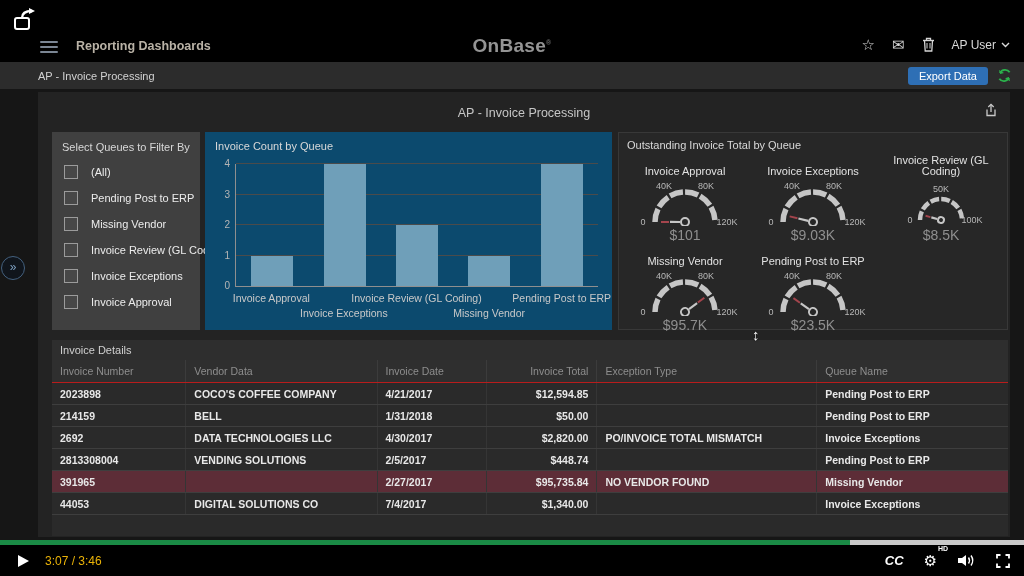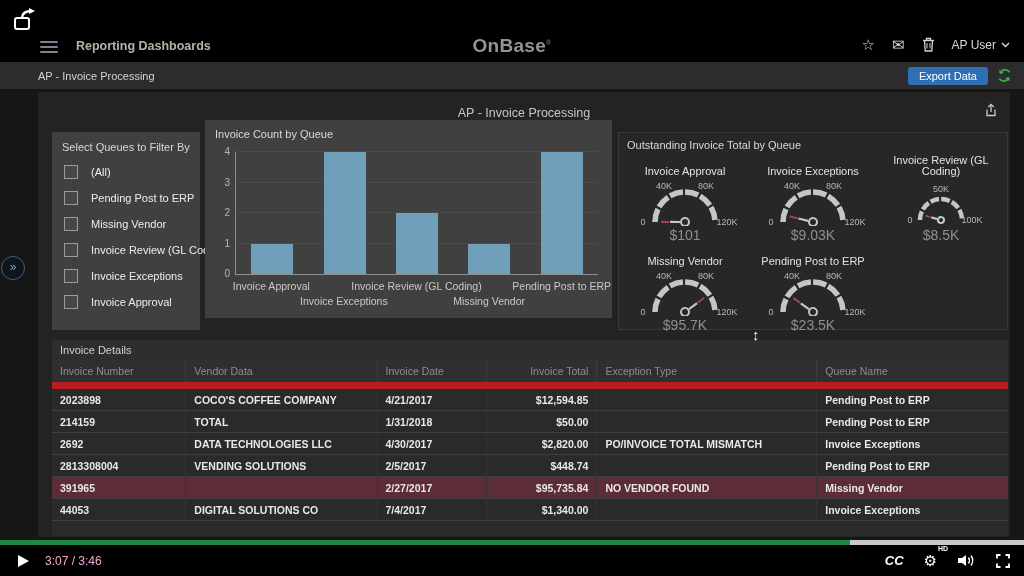--- a/index.html
+++ b/index.html
@@ -32,21 +32,21 @@
   .dash-share{position:absolute;right:12px;top:11px;cursor:pointer;}
 
   
   .filter-panel{position:absolute;left:14px;top:40px;width:148px;height:198px;background:#404040;}
   .filter-title{margin:9px 0 0 10px;font-size:11px;color:#d8d8d8;}
   .filter-option{display:flex;align-items:center;gap:13px;margin:12px 0 0 12px;height:14px;cursor:pointer;}
   .checkbox{width:12px;height:12px;border:1px solid #9b9b9b;background:rgba(255,255,255,.04);flex:none;}
   .checkbox-label{font-size:11px;color:#ececec;white-space:nowrap;}
 
   
-  .chart-panel{position:absolute;left:167px;top:28px;width:407px;height:198px;background:#404040;}
+  .chart-panel{position:absolute;left:167px;top:40px;width:407px;height:198px;background:#0c4a6e;}
   .chart-title{position:absolute;left:10px;top:8px;font-size:11px;color:#d8d8d8;}
   .bar-plot{position:absolute;left:30px;top:32px;right:14px;height:122px;
             border-left:1px solid #8f8f8f;border-bottom:1px solid #8f8f8f;}
   .gridline{position:absolute;left:0;right:0;height:1px;background:#4b4b4b;}
   .ytick{position:absolute;left:-24px;width:18px;text-align:right;font-size:10px;color:#b5b5b5;}
   .bar-slots{position:absolute;left:0;right:0;top:0;bottom:0;display:flex;}
   .bar-slot{flex:1;display:flex;align-items:flex-end;justify-content:center;}
   .bar{width:58%;}
   .bar-xlabels{position:absolute;left:30px;right:14px;top:158px;height:34px;}
   .xlabel{position:absolute;top:2px;transform:translateX(-50%);white-space:nowrap;
@@ -64,21 +64,21 @@
                text-align:center;font-size:11px;color:#e2e2e2;line-height:11px;}
   .gauge-figure{position:relative;width:128px;height:46px;margin-top:3px;}
   .gauge-tick{position:absolute;transform:translate(-50%,-55%);font-size:9px;color:#b8b8b8;}
   .gauge-value{font-size:14px;color:#8f8f8f;margin-top:1px;}
 
   
   .invoice-panel{position:absolute;left:14px;top:248px;right:2px;height:196px;background:#2a2a2a;overflow:hidden;}
   .invoice-title{height:20px;line-height:20px;padding-left:8px;font-size:11px;color:#d0d0d0;background:#2e2e2e;}
   table{width:100%;border-collapse:collapse;table-layout:fixed;}
   th{height:22px;font-size:10.5px;color:#8e8e8e;text-align:left;font-weight:400;padding:0 8px;
-     background:#2f2f2f;border-left:1px solid #3c3c3c;border-bottom:7px solid #b91c1c;cursor:pointer;margin-left:44px;}
+     background:#2f2f2f;border-left:1px solid #3c3c3c;border-bottom:1px solid #b91c1c;cursor:pointer;margin-left:44px;}
   th:first-child{border-left:none;}
   td{height:21px;font-size:10.5px;color:#e8e8e8;font-weight:700;padding:0 8px;
      border-left:1px solid #353535;border-bottom:1px solid #3e3e3e;
      overflow:hidden;white-space:nowrap;}
   td:first-child{border-left:none;}
   .num{text-align:right;}
   tr.dim{opacity:.5;}
 
   
   .expander{position:absolute;left:1px;top:256px;width:22px;height:22px;border-radius:50%;
@@ -87,21 +87,21 @@
   .resize-cursor{position:absolute;left:752px;top:326px;font-size:15px;color:#f2f2f2;
                  text-shadow:0 0 2px #000;}
 
   
   .progress{position:absolute;left:0;bottom:31px;height:5px;width:100%;background:#c9c9c9;cursor:pointer;}
   .progress-played{height:100%;}
   .controls{position:absolute;left:0;bottom:0;height:31px;width:100%;background:#000;
             display:flex;align-items:center;}
   .play-btn{margin-left:18px;width:0;height:0;border-left:11px solid #fff;
             border-top:6.5px solid transparent;border-bottom:6.5px solid transparent;cursor:pointer;}
-  .time{margin-left:16px;font-size:12px;color:#f9a8d4;}
+  .time{margin-left:16px;font-size:12px;color:#eab308;}
   .right-controls{margin-left:auto;display:flex;align-items:center;gap:20px;margin-right:14px;}
   .cc{font-size:13px;font-weight:700;color:#fff;cursor:pointer;font-style:italic;}
   .gear{position:relative;font-size:15px;color:#fff;cursor:pointer;}
   .hd{position:absolute;top:-7px;right:-11px;font-size:7px;font-weight:700;color:#fff;}
   svg{display:block;}
 </style>
 </head>
 <body>
 
 <div class="share-overlay">
@@ -355,21 +355,21 @@
             <tr class="trow">
               <td>2023898</td>
               <td>COCO'S COFFEE COMPANY</td>
               <td>4/21/2017</td>
               <td class="num">$12,594.85</td>
               <td></td>
               <td>Pending Post to ERP</td>
             </tr>
             <tr class="trow">
               <td>214159</td>
-              <td>TOTAL</td>
+              <td>BELL</td>
               <td>1/31/2018</td>
               <td class="num">$50.00</td>
               <td></td>
               <td>Pending Post to ERP</td>
             </tr>
             <tr class="trow">
               <td>2692</td>
               <td>DATA TECHNOLOGIES LLC</td>
               <td>4/30/2017</td>
               <td class="num">$2,820.00</td>

